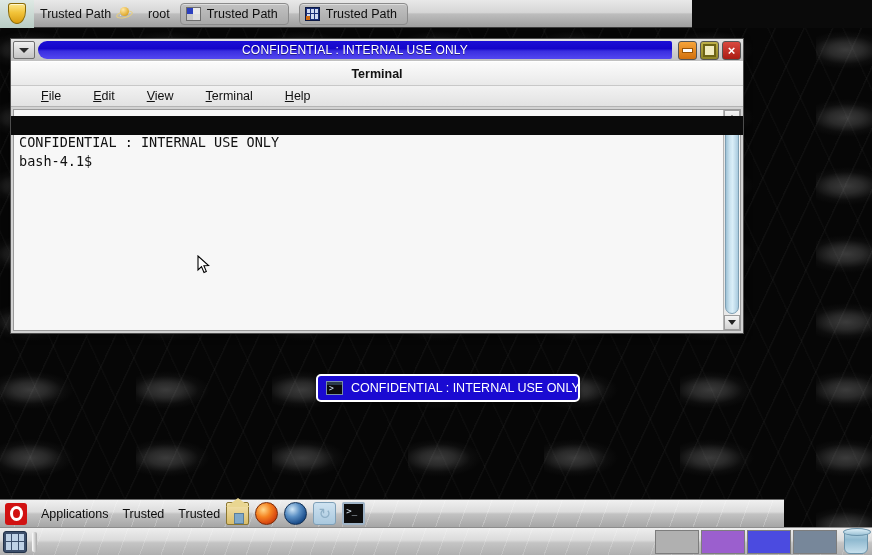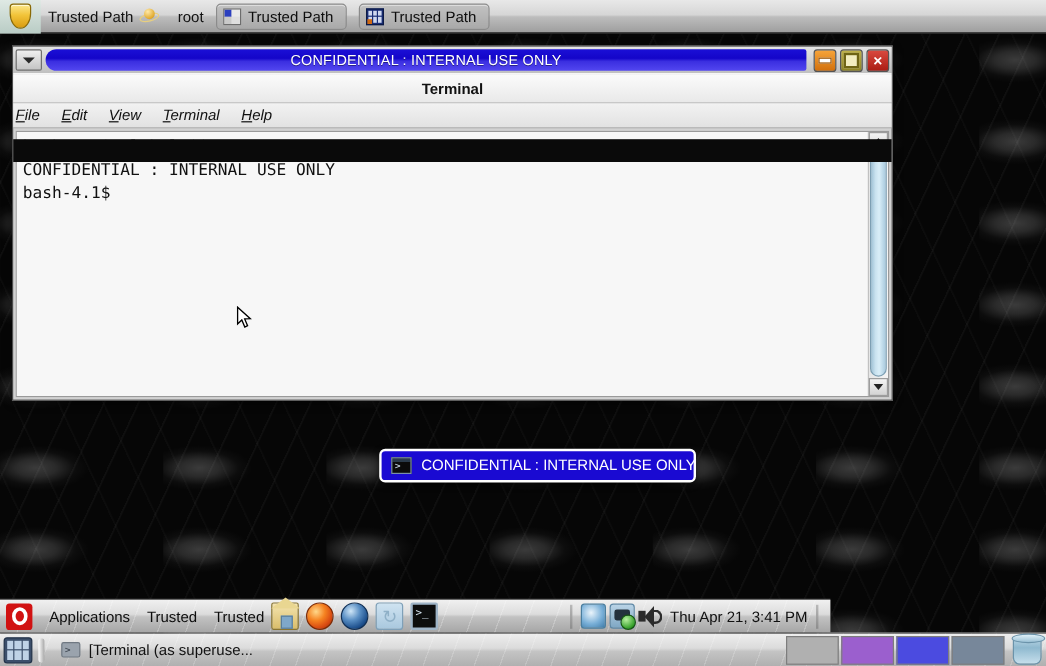--- a/index.html
+++ b/index.html
@@ -29,21 +29,21 @@
     content:"";
     position:absolute; inset:0;
     background-image:
       repeating-linear-gradient(115deg, rgba(255,255,255,0.035) 0px, rgba(255,255,255,0.035) 1px, rgba(0,0,0,0) 2px, rgba(0,0,0,0) 26px),
       repeating-linear-gradient(65deg, rgba(255,255,255,0.022) 0px, rgba(255,255,255,0.022) 1px, rgba(0,0,0,0) 2px, rgba(0,0,0,0) 34px);
   }
 
   
   #toppanel {
     position: absolute; left:0; top:0;
-    width: 872px; height: 28px;
+    width: 692px; height: 28px;
     background: linear-gradient(to bottom, #e8e8e8 0%, #d6d6d6 46%, #bdbdbd 52%, #9e9e9e 100%);
     border-bottom: 1px solid #3a3a3a;
     display: flex; align-items: center;
   }
   #tp-shield-wrap {
     width: 34px; height: 28px;
     background: linear-gradient(to bottom, #dfe9e4, #b9ccc5);
     display:flex; align-items:center; justify-content:center;
   }
   .shield {
@@ -153,21 +153,21 @@
     background: linear-gradient(to bottom, #fbfbfb, #e9e9e9);
     border-top: 1px solid #fff;
     display:flex; align-items:center; justify-content:center;
     font-size: 12.5px; font-weight: bold; color:#111;
   }
   #menubar {
     flex: 0 0 22px; height:22px;
     background: linear-gradient(to bottom, #f2f2f2, #e2e2e2);
     border-top: 1px solid #c8c8c8;
     border-bottom: 1px solid #b3b3b3;
-    display:flex; align-items:center; padding-left: 2px; gap: 18px; font-style: italic;
+    display:flex; align-items:center; padding-left: 30px; gap: 32px;
   }
   .menuitem { font-size: 12.5px; color:#101010; }
   .menuitem u { text-decoration: underline; }
 
   #termwrap {
     flex: 1 1 auto;
     margin: 2px; padding: 0;
     background:#f7f7f7;
     border: 1px solid #9a9a9a;
     display:flex; overflow:hidden;
@@ -224,21 +224,21 @@
   .ico-term-sm::after {
     content:">"; position:absolute; left:2px; top:2px;
     font-family:"DejaVu Sans Mono", monospace; font-size:8px; color:#cfe0ef; line-height:9px;
   }
 
   
   #cursor { position:absolute; left:197px; top:255px; width:14px; height:20px; }
 
   
   #botpanel {
-    position:absolute; left:0; top:499px; width:692px; height:28px;
+    position:absolute; left:0; top:499px; width:784px; height:28px;
     background: linear-gradient(to bottom, #f0f0f0 0%, #dcdcdc 44%, #c2c2c2 52%, #a6a6a6 100%);
     border-top: 1px solid #6b6b6b;
     display:flex; align-items:center;
   }
   #botpanel::before{
     content:""; position:absolute; inset:0;
     background-image: repeating-linear-gradient(110deg, rgba(255,255,255,.22) 0 1px, rgba(0,0,0,0) 1px 22px);
     pointer-events:none;
   }
   .redlogo {
@@ -456,46 +456,32 @@
   <span class="menu-top">Applications</span>
   <span class="menu-top">Trusted</span>
   <span class="menu-top">Trusted</span>
 
   <div class="launch l-home"></div>
   <div class="launch l-ff"></div>
   <div class="launch l-tb"></div>
   <div class="launch l-upd">↻</div>
   <div class="launch l-term"></div>
 
-  <div id="tray">
-    <div class="tray-sep"></div>
-    <div class="tray-ico1"></div>
-    <div class="tray-ico2"></div>
-    <div class="spk">
-        <i></i>
-      </div>
-    <span id="clock">Thu Apr 21,  3:41 PM</span>
-    <div class="tray-sep"></div>
-  </div>
 </div>
 
 <div id="tasklist">
   <div class="showdesk">
     <i></i>
       <i></i>
       <i></i>
       <i></i>
       <i></i>
       <i></i>
   </div>
   <div class="vsep"></div>
-  <div class="taskbtn">
-    <span class="ico-term-tiny"></span>
-    <span class="txt">[Terminal (as superuse...</span>
-  </div>
 
   <div id="wsswitch">
     <div class="wsbox" style="background:#b0b0b0"></div>
     <div class="wsbox" style="background:#9b5fce"></div>
     <div class="wsbox" style="background:#4b4be0"></div>
     <div class="wsbox" style="background:#77879a"></div>
     <div class="trash"></div>
   </div>
 </div>
 

